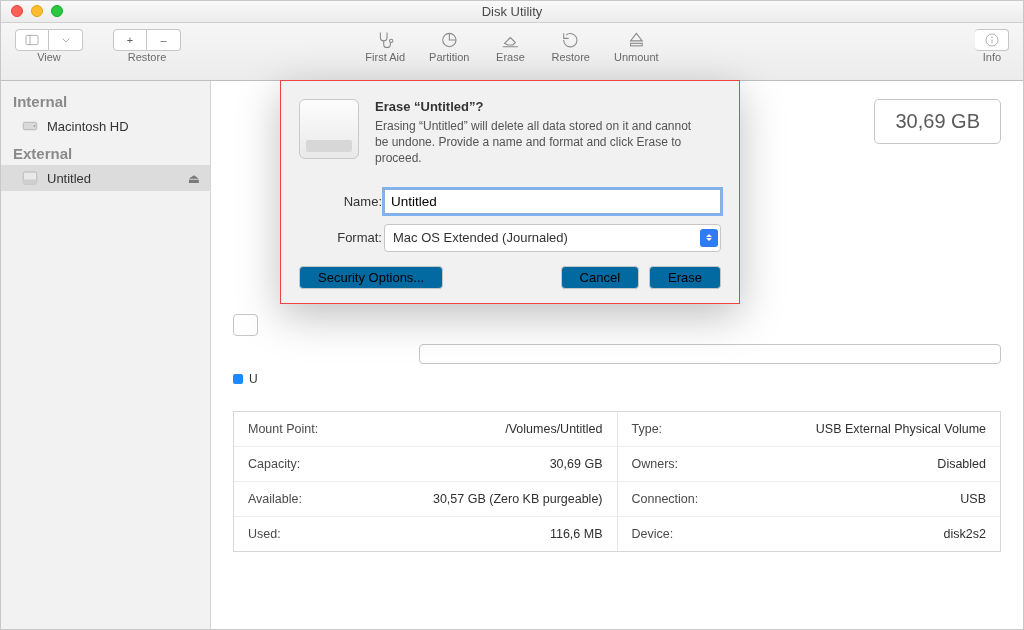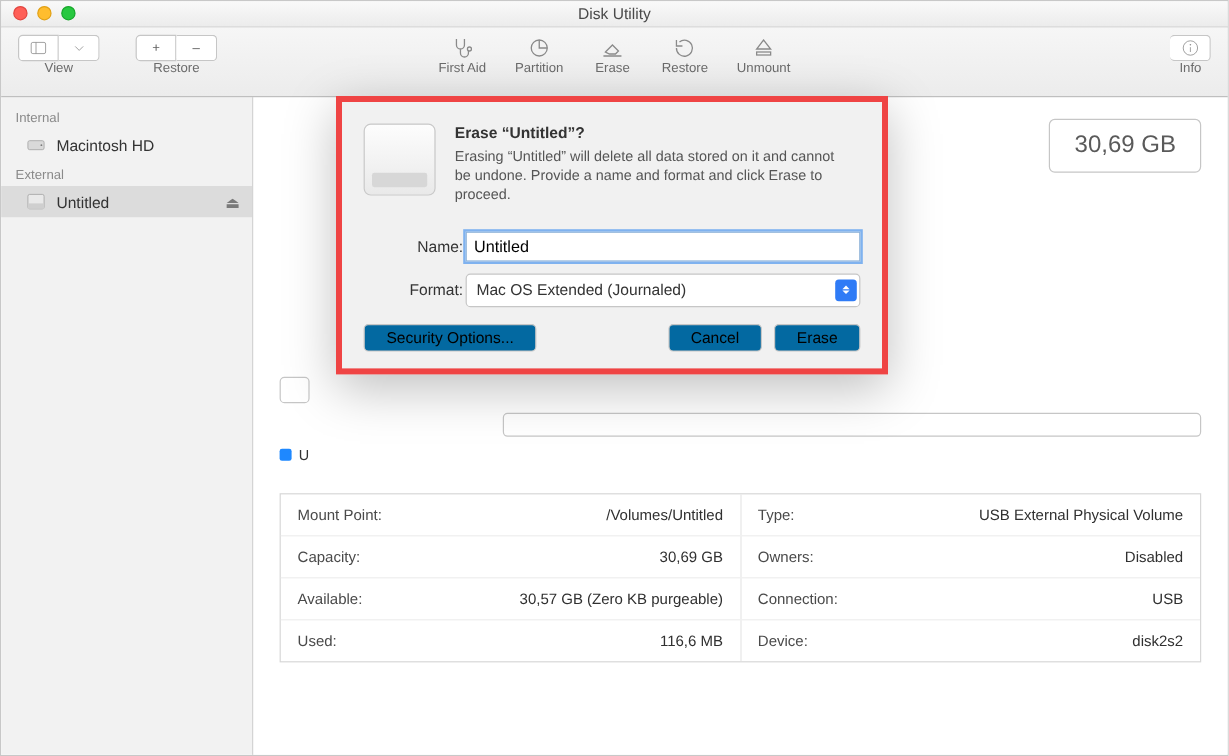--- a/index.html
+++ b/index.html
@@ -35,21 +35,21 @@
   .tb-btn:last-child  { border-radius: 0 4px 4px 0; border-left:none; }
   .tb-btn.single { border-radius:4px; }
   .tb-label { font-size:11px; color:#6b6b6b; margin-top:0; }
   .tb-icon-col { display:flex; flex-direction:column; align-items:center; }
   .tb-icon { width:34px; height:22px; display:flex; align-items:center; justify-content:center; color:#6b6b6b; }
   .tb-icon svg { width:20px; height:20px; stroke:#8a8a8a; fill:none; stroke-width:1.3; }
 
   
   .main { flex:1; display:flex; background:#fff; }
   .sidebar { width:210px; background:#f2f2f2; border-right:1px solid #d4d4d4; padding-top:6px; }
-  .sb-section { font-size:11px; color:#8a8a8a; padding: 6px 12px 3px 12px; }
+  .sb-section { font-size:15px; color:#8a8a8a; padding: 6px 12px 3px 12px; font-weight: bold; }
   .sb-item { display:flex; align-items:center; padding:4px 10px 4px 20px; font-size:13px; color:#333; }
   .sb-item.selected { background:#dcdcdc; }
   .sb-item .disk-icn { width:18px; height:18px; margin-right:8px; }
   .sb-item .eject { margin-left:auto; color:#7a7a7a; cursor:pointer; }
 
   .content { flex:1; position:relative; padding: 20px 22px; overflow:hidden; }
   .behind { position:absolute; top:18px; left:22px; right:22px; }
   .size-badge { position:absolute; right:0; top:0; border:1px solid #c6c6c6; border-radius:5px; padding:10px 20px; font-size:20px; color:#5a5a5a; background:#fff; }
   .bar-wrap { margin-top:150px; }
   .seg-btn { display:inline-block; border:1px solid #c6c6c6; border-radius:4px; background:#fff; padding:3px 10px; font-size:12px; margin-bottom:8px;}
@@ -64,21 +64,21 @@
   .info-row:last-child{border-bottom:none;align-items:center;}
   .info-row .k { color:#4a4a4a; }
   .info-row .v { color:#303030; }
 
   
   .sheet {
     position:absolute;
     left:280px; top:80px;
     width:460px;
     background:#f1f1f1;
-    border:5px solid #ef4444;
+    border:1px solid #ef4444;
     box-shadow: 0 12px 40px rgba(0,0,0,0.25);
     padding:18px 18px 14px 18px;
   }
   .sheet-top { display:flex; gap:16px; }
   .sheet-disk { width:60px; height:60px; border:1px solid #c9c9c9; border-radius:6px; background:linear-gradient(#fdfdfd,#e9e9e9); position:relative; }
   .sheet-disk::after{content:""; position:absolute; bottom:6px; left:6px; right:6px; height:12px; background:#d7d7d7; border-radius:2px;}
   .sheet h3 { font-size:13px; font-weight:700; margin-bottom:4px;}
   .sheet p  { font-size:12px; color:#555; line-height:1.35; max-width:330px;}
   .sheet-form { margin:22px 0 14px 0;}
   .form-row { display:flex; align-items:center; margin-bottom:10px; }

